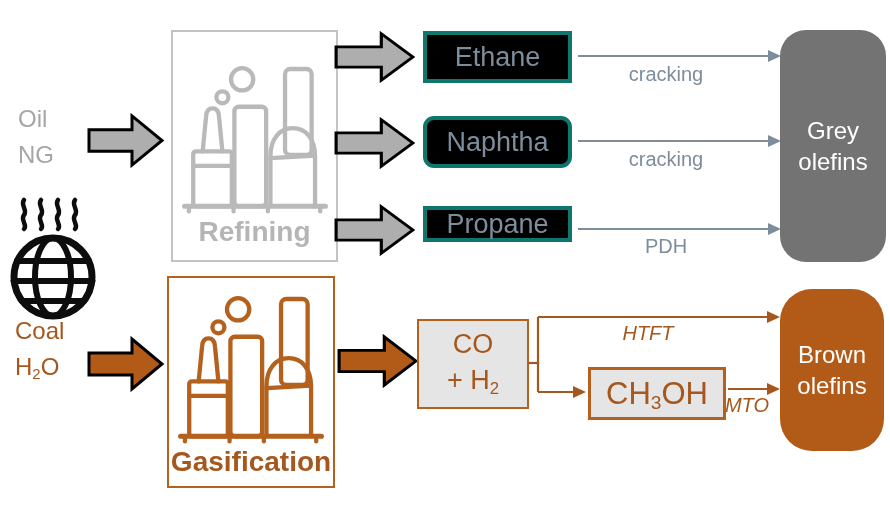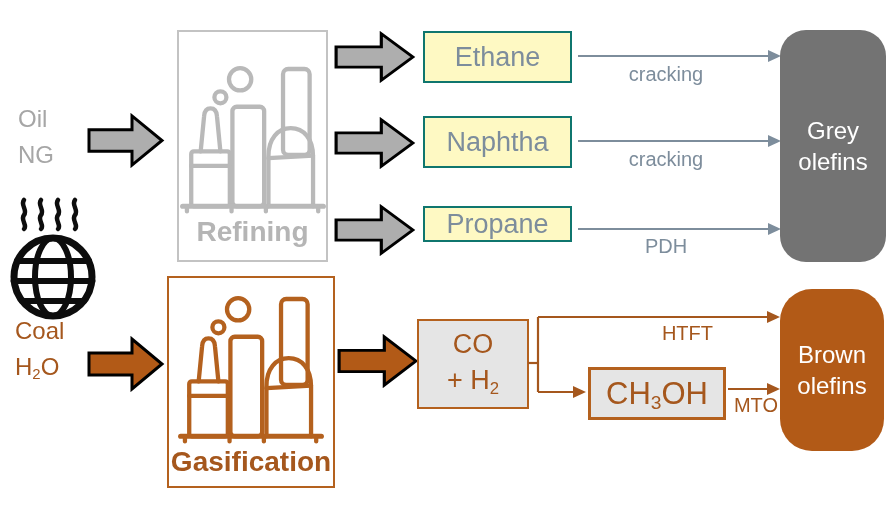--- a/index.html
+++ b/index.html
@@ -21,26 +21,26 @@
     flex-direction:column; align-items:center; justify-content:flex-end;
   }
   .refining-box { border:2px solid #c3c3c3; padding-bottom:12px; }
   .gasification-box { border:2px solid #b4611e; padding-bottom:8px; }
   .process-label { font-weight:bold; font-size:28px; margin-top:2px; }
   .label-grey { color:#b5b5b5; }
   .label-brown { color:#a5571d; }
 
   
   .product-box {
-    border:2px solid #0f766e; color:#7d8d9c; background:#fef9c3;
+    border:4px solid #0f766e; color:#7d8d9c; background:#000000;
     font-size:27px; box-sizing:border-box;
     display:flex; align-items:center; justify-content:center;
   }
   .route-label { color:#7d8d9c; font-size:20px; text-align:center; }
-  .route-label-brown { color:#a5571d; font-size:20px; text-align:right; }
+  .route-label-brown { color:#a5571d; font-size:20px; text-align:center;font-style:italic; }
 
   
   .chem-box {
     border:2px solid #b4611e; color:#a5571d; background:#e5e5e5;
     box-sizing:border-box; display:flex; align-items:center; justify-content:center;
     text-align:center;
   }
   #co-box { font-size:27px; line-height:36px; }
   #ch3oh-box { border-width:3px; font-size:31px; }
 
@@ -61,21 +61,21 @@
 
   <div class="abs feed feed-grey" style="left:18px; top:101px;">
     <div>Oil</div>
     <div>NG</div>
   </div>
 
   <svg class="abs" style="left:87px; top:113px;" width="78" height="55" viewBox="0 0 78 56" preserveAspectRatio="none">
     <polygon points="2,17 45,17 45,3 75,28 45,53 45,39 2,39" fill="#aeaeae" stroke="#000000" stroke-width="3"></polygon>
   </svg>
 
-  <div class="abs process-box refining-box" style="left:177px; top:30px; width:151px; height:232px;">
+  <div class="abs process-box refining-box" style="left:171px; top:30px; width:167px; height:232px;">
     <svg width="146" height="151" viewBox="0 0 170 176" style="color:#b9b9b9;" fill="none" stroke="currentColor" stroke-width="5" stroke-linecap="round" stroke-linejoin="round">
       <circle cx="70" cy="19" r="13"></circle>
       <circle cx="47" cy="40" r="7"></circle>
       <rect x="120" y="7" width="31" height="100" rx="6"></rect>
       <path d="M103,167 V109 C103,88 114,76 129,76 C144,76 155,88 155,109 V167"></path>
       <path d="M103,111 L155,108"></path>
       <rect x="61" y="51" width="37" height="116" rx="5"></rect>
       <rect x="13" y="103" width="45" height="64" rx="3"></rect>
       <path d="M13,120 H58"></path>
       <path d="M24,103 L28,62 C28.5,55 32,53 35.5,53 C39,53 42.5,55 43,62 L47,103"></path>
@@ -91,21 +91,21 @@
   <svg class="abs" style="left:334px; top:117px;" width="82" height="52" viewBox="0 0 78 56" preserveAspectRatio="none">
     <polygon points="2,17 45,17 45,3 75,28 45,53 45,39 2,39" fill="#aeaeae" stroke="#000000" stroke-width="3"></polygon>
   </svg>
   <svg class="abs" style="left:334px; top:204px;" width="82" height="52" viewBox="0 0 78 56" preserveAspectRatio="none">
     <polygon points="2,17 45,17 45,3 75,28 45,53 45,39 2,39" fill="#aeaeae" stroke="#000000" stroke-width="3"></polygon>
   </svg>
 
   <div class="abs product-box" style="left:423px; top:31px; width:149px; height:52px;">
     <span>Ethane</span>
   </div>
-  <div class="abs product-box" style="left:423px; top:116px; width:149px; height:52px;">
+  <div class="abs product-box" style="left:423px; top:116px; width:149px; height:52px;border-radius:11px;">
     <span>Naphtha</span>
   </div>
   <div class="abs product-box" style="left:423px; top:206px; width:149px; height:36px;">
     <span>Propane</span>
   </div>
 
   <svg class="abs" style="left:578px; top:49px;" width="204" height="14">
     <line x1="0" y1="7" x2="190" y2="7" stroke="#7d8d9c" stroke-width="2.2"></line>
     <polygon points="190,1 203,7 190,13" fill="#7d8d9c"></polygon>
   </svg>

